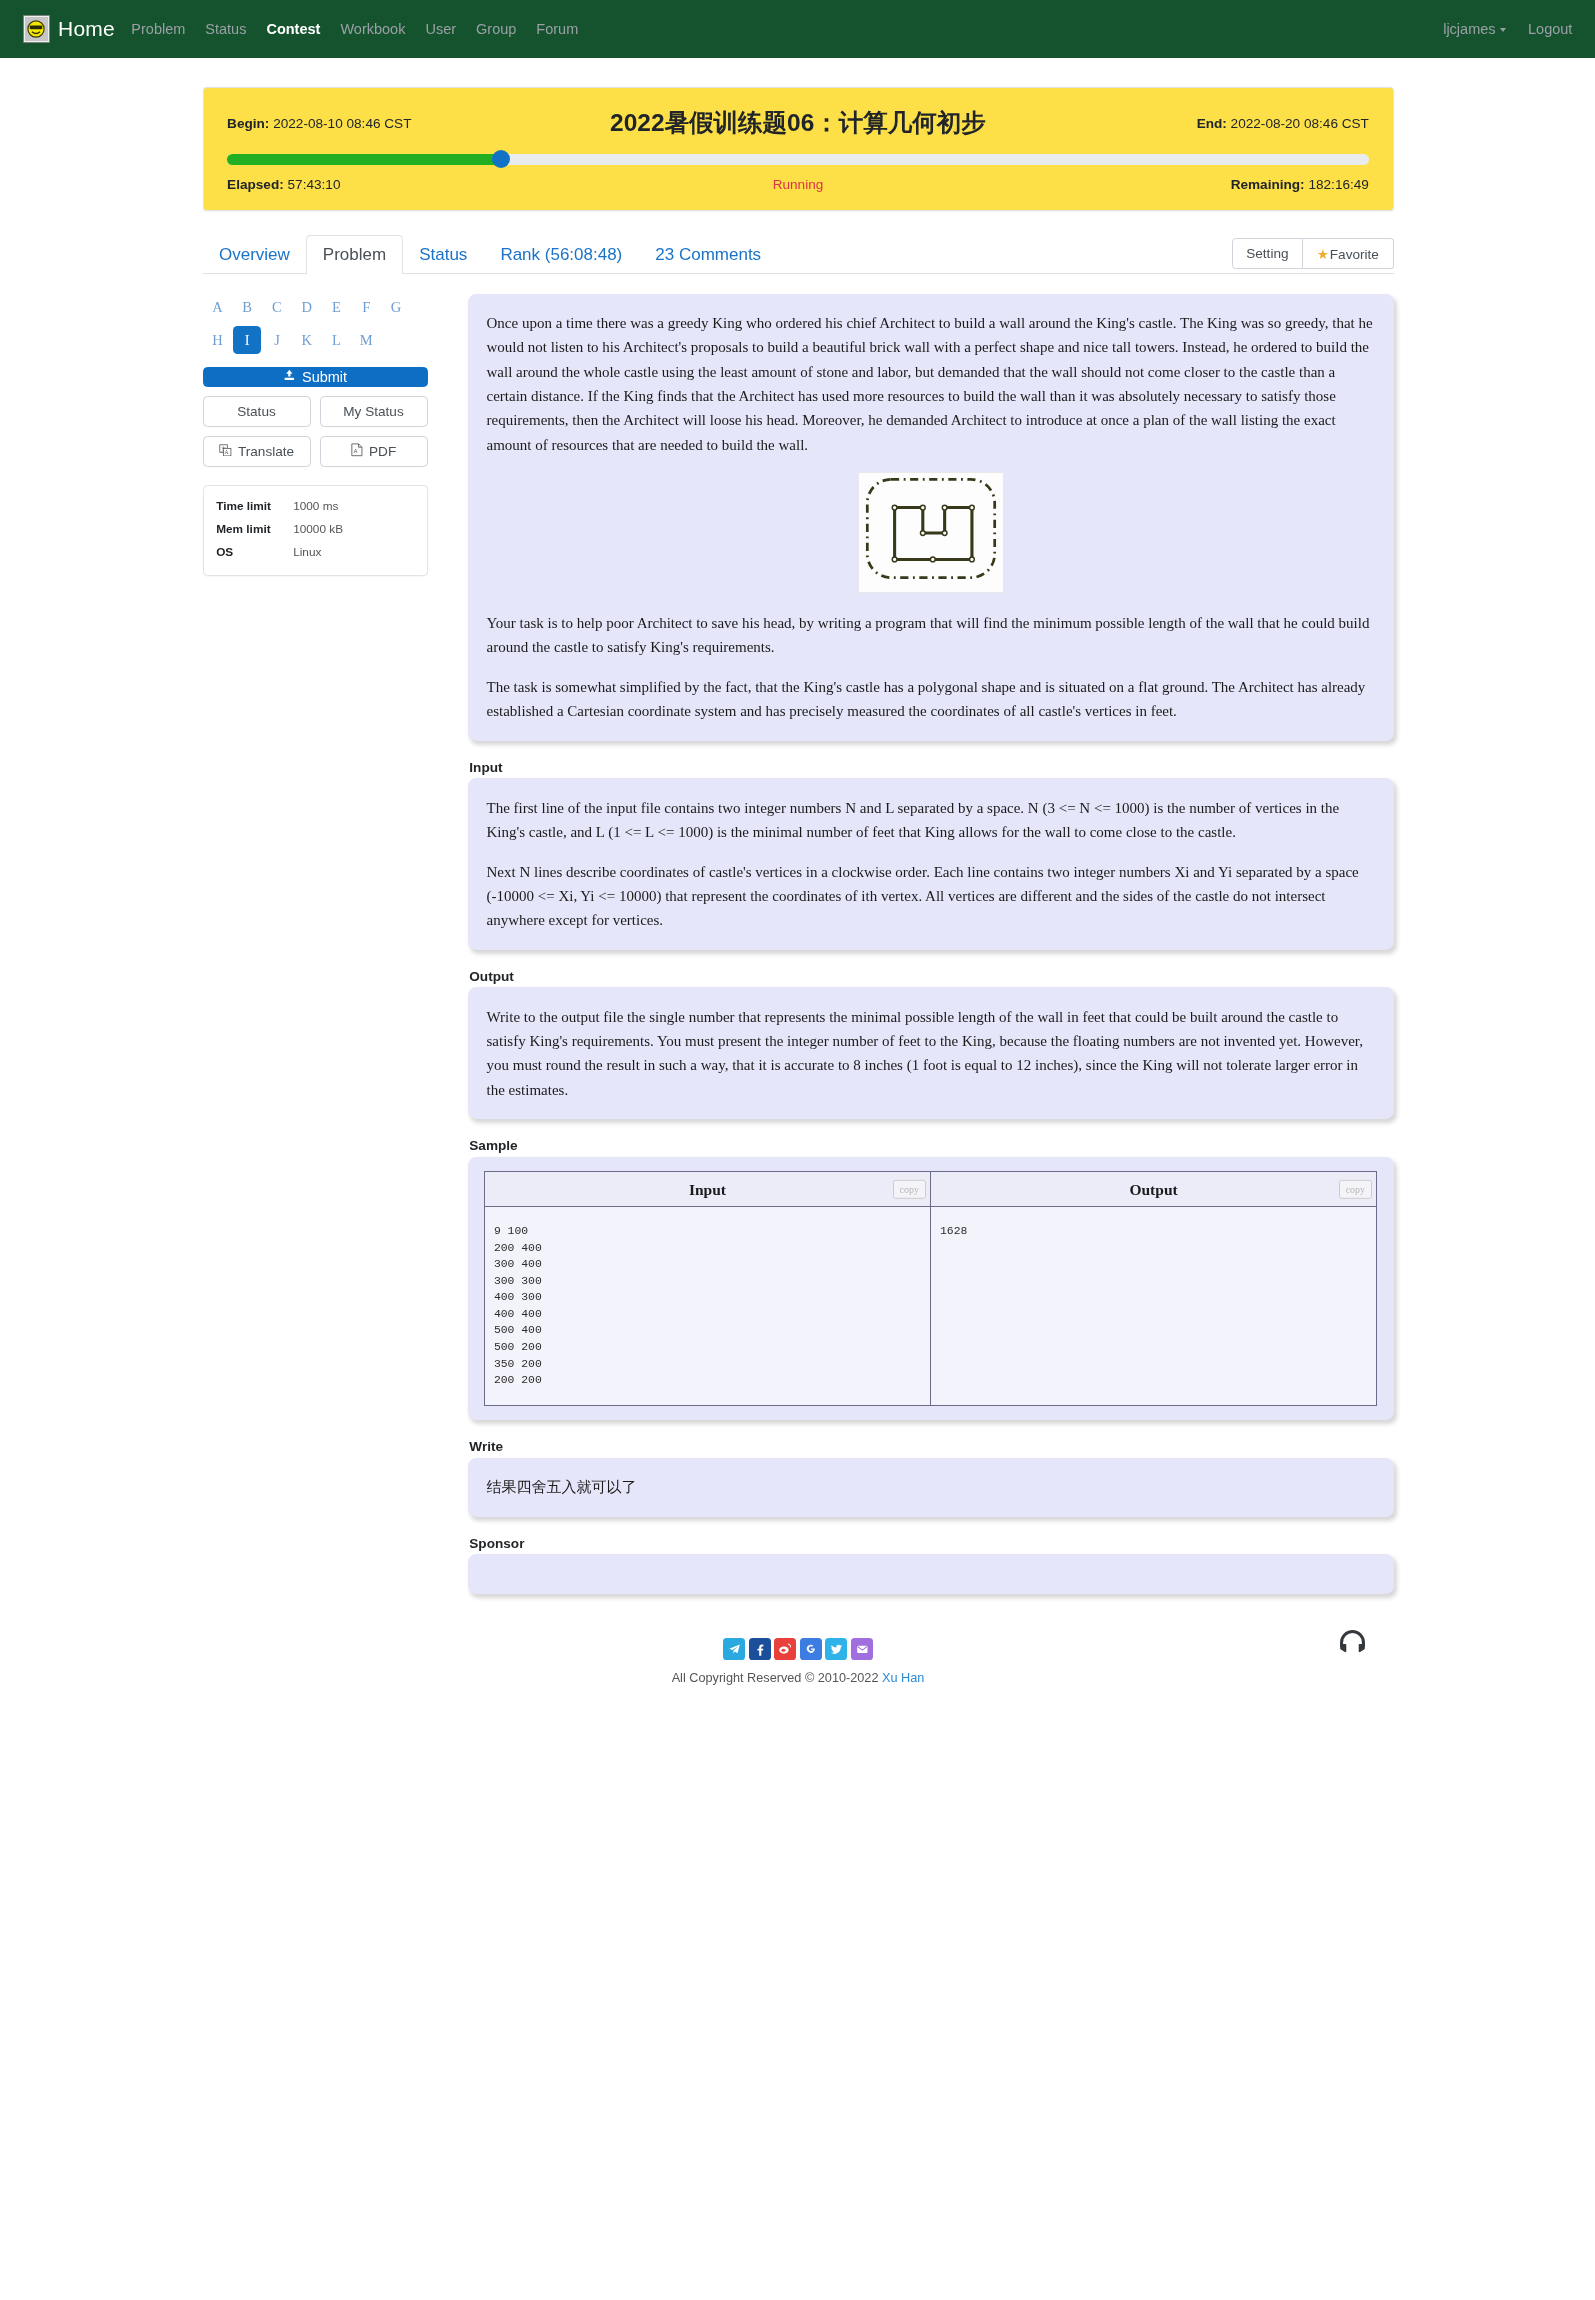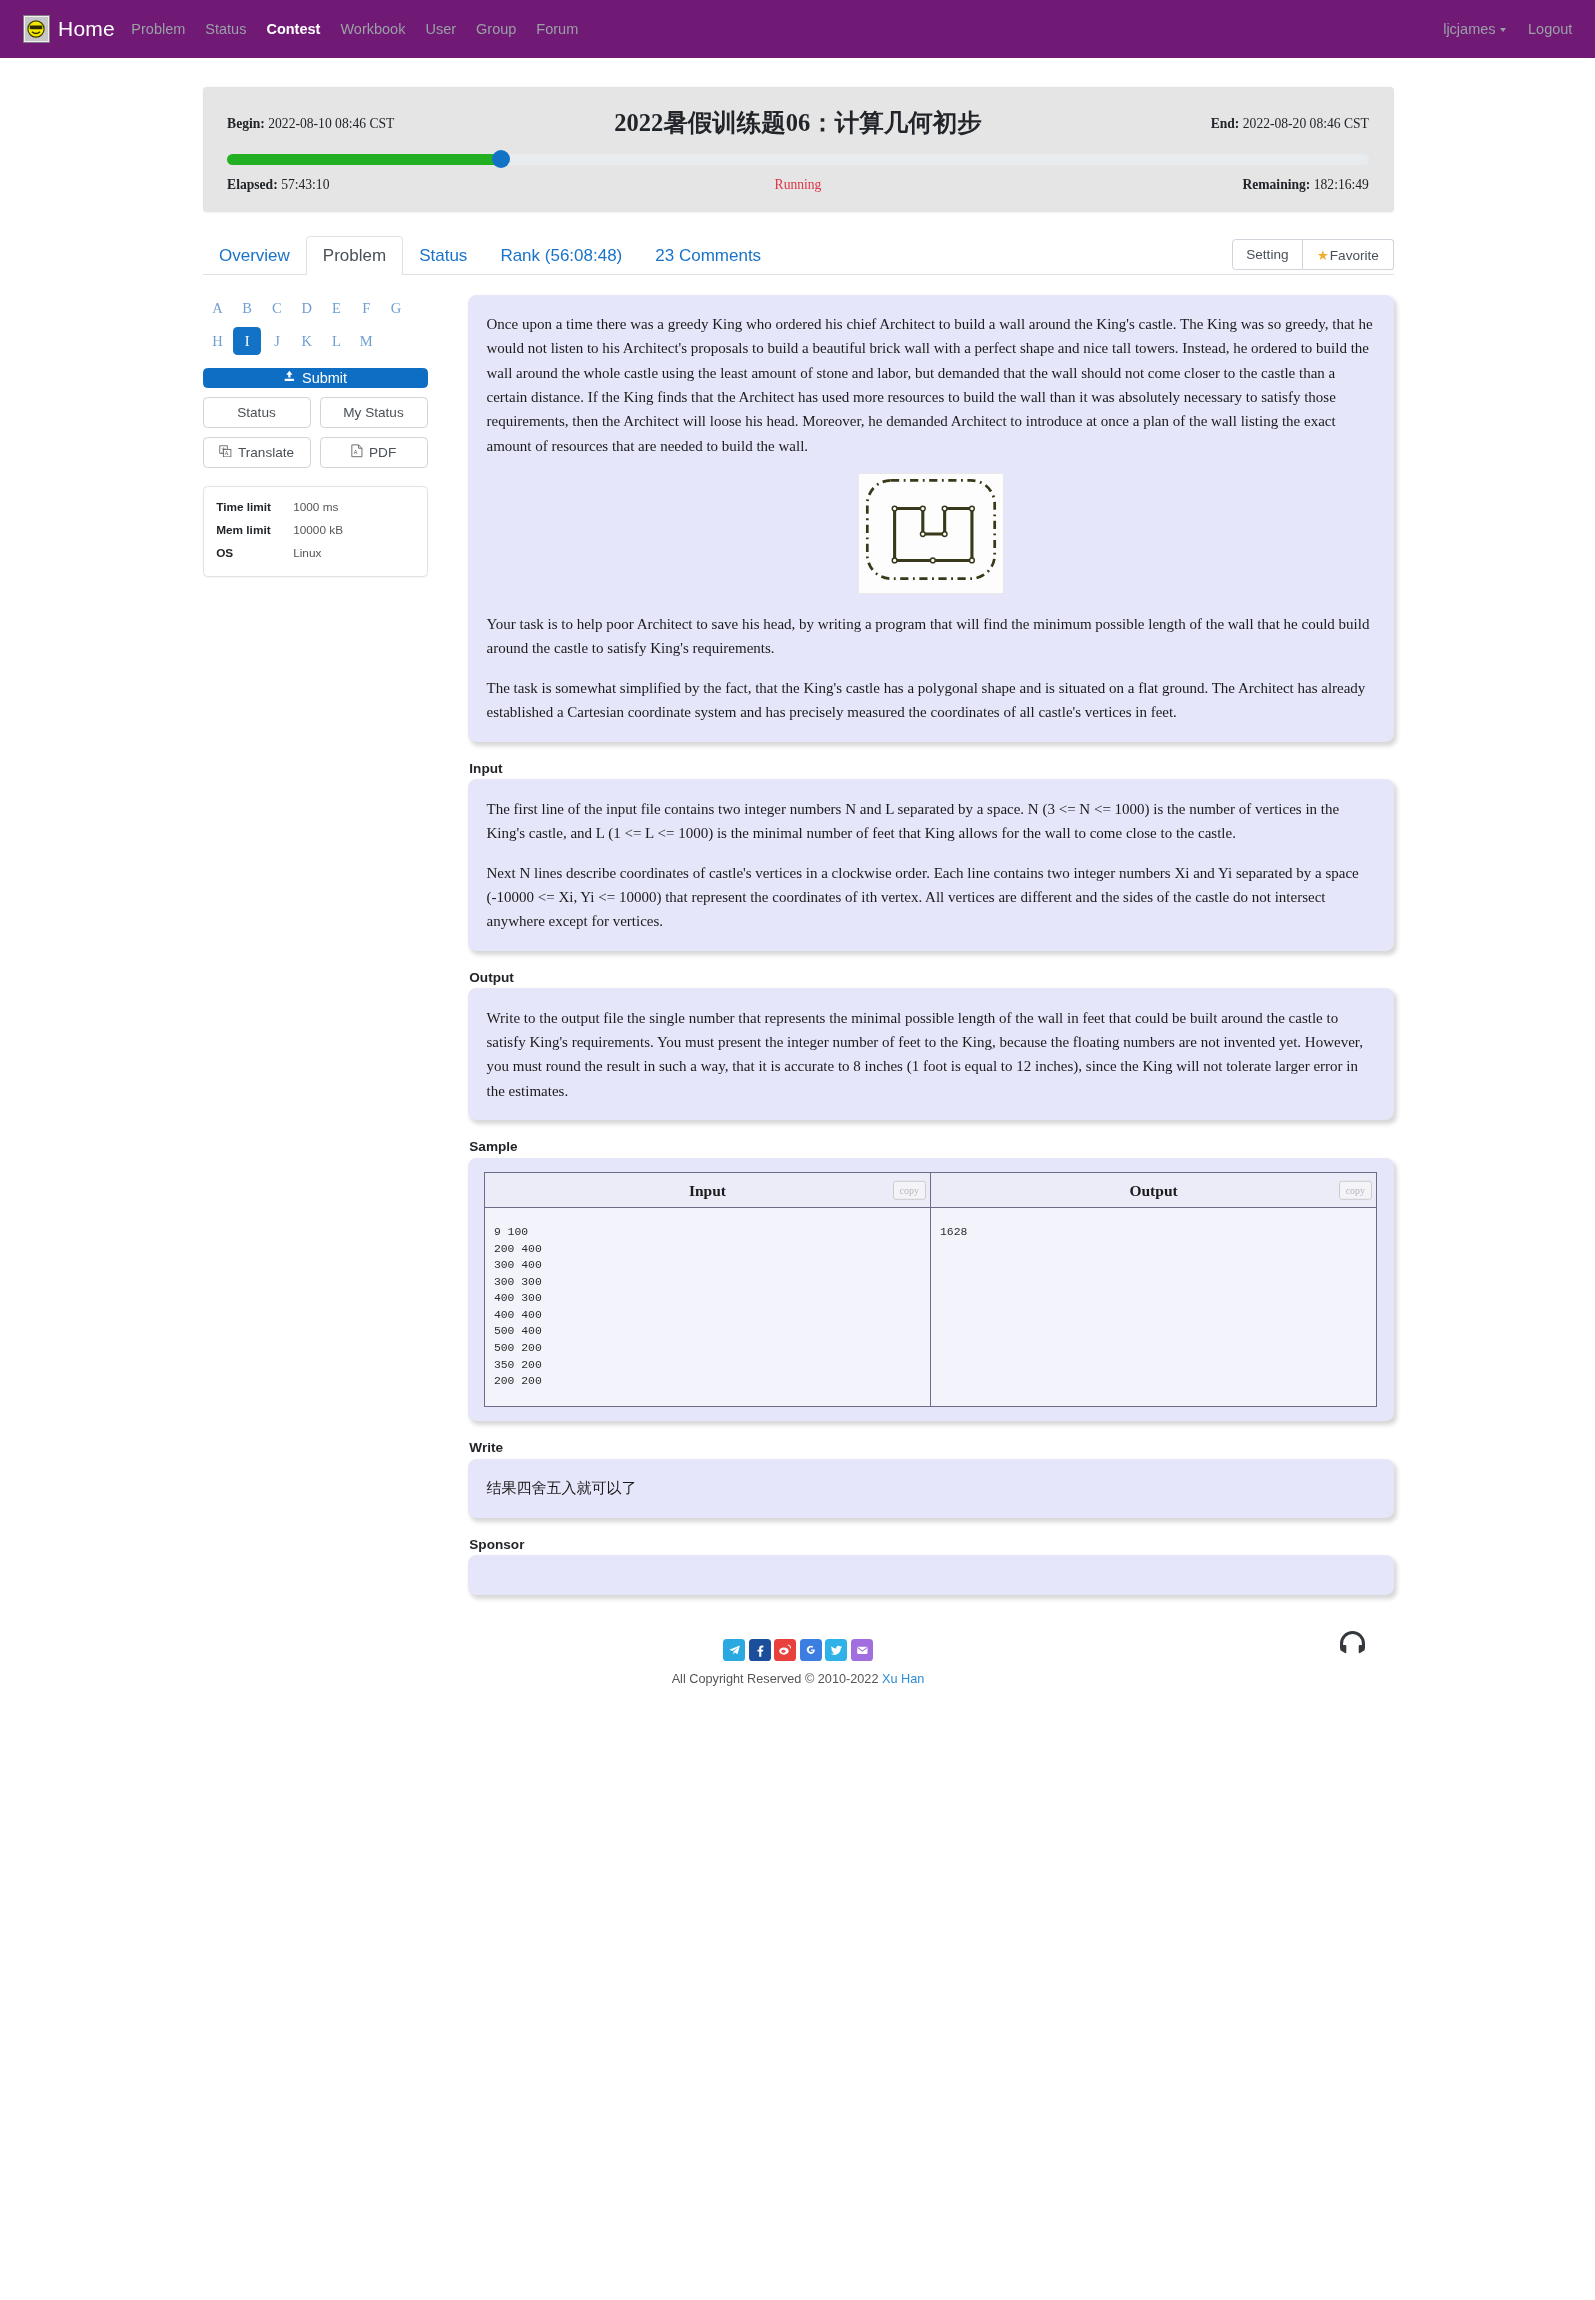--- a/index.html
+++ b/index.html
@@ -6,21 +6,21 @@
   html, body { margin:0; padding:0; }
   body {
     width:1596px; min-height:2300px;
     background:#ffffff;
     font-family:"Liberation Sans", sans-serif;
     font-size:13.6px; color:#212529;
   }
 
   
   .navbar {
-    height:58px; background:#701a75;
+    height:58px; background:#14532d;
     display:flex; align-items:center;
     padding:0 23.6px;
   }
   .brand { display:flex; align-items:center; gap:9px; margin-right:16.4px; }
   .logo-box {
     width:25.5px; height:25.5px; background:#c6c6c6;
     border:1.8px solid #f0f0f0; display:flex;
     align-items:center; justify-content:center;
     box-shadow:0 0 0 0.9px #888;
   }
@@ -37,24 +37,23 @@
     display:inline-block; margin-left:4.5px;
     border-left:3.6px solid transparent; border-right:3.6px solid transparent;
     border-top:4.5px solid #9aa0a6; vertical-align:middle;
   }
 
   
   .container { width:1191px; margin:0 auto; padding-top:29px; }
 
   
   .contest-card {
-    background:#e5e5e5; border:0.9px solid #e3e3e3; border-radius:3.6px;
+    background:#fde047; border:0.9px solid #e3e3e3; border-radius:3.6px;
     padding:20px 23.6px 18px 23.6px;
     box-shadow:0 0.9px 1.8px rgba(0,0,0,.05);
-    font-family:Liberation Serif, serif;
   }
   .contest-top { display:flex; align-items:flex-start; }
   .contest-begin, .contest-end { font-size:13.6px; color:#212529; white-space:nowrap; }
   .contest-begin { width:264px; padding-top:8.2px; }
   .contest-end   { width:264px; padding-top:8.2px; text-align:right; }
   .contest-title {
     flex:1; text-align:center; font-size:24.5px; font-weight:bold;
     color:#212529; line-height:1.2;
   }
   .lbl { font-weight:bold; }

